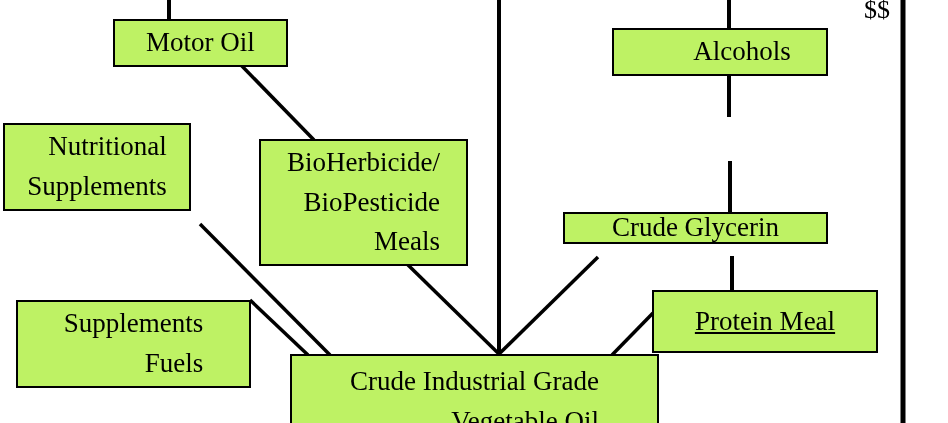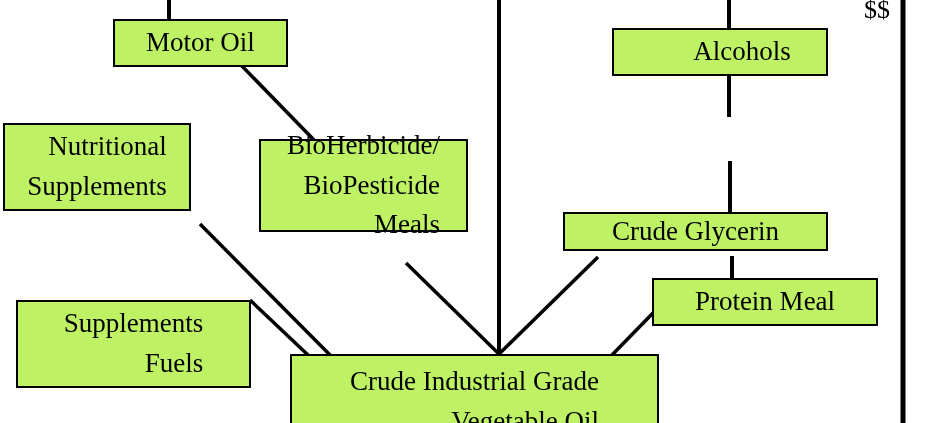--- a/index.html
+++ b/index.html
@@ -35,23 +35,23 @@
     font-size: 27px;
     line-height: 1.48;
     white-space: pre-line;
     z-index: 2;
   }
   
   #node-motor-oil          { left: 113px; top: 19px;  width: 175px; height: 48px; }
   #node-alcohols           { left: 612px; top: 28px;  width: 216px; height: 48px; padding-left: 44px; }
   #node-usp-tech-glycerin  { left: 563px; top: 115px; width: 281px; height: 48px; }
   #node-nutritional        { left: 3px;   top: 123px; width: 188px; height: 88px; }
-  #node-bioherbicide       { left: 259px; top: 139px; width: 209px; height: 93px; }
-  #node-crude-glycerin     { left: 563px; top: 212px; width: 265px; height: 39px; }
-  #node-protein-meal       { left: 652px; top: 278px; width: 226px; height: 48px; }
+  #node-bioherbicide       { left: 259px; top: 139px; width: 209px; height: 127px; }
+  #node-crude-glycerin     { left: 563px; top: 212px; width: 265px; height: 32px; }
+  #node-protein-meal       { left: 652px; top: 290px; width: 226px; height: 63px; text-decoration: underline; }
   #node-oxygenated-fuels   { left: 16px;  top: 300px; width: 235px; height: 88px; }
   #node-crude-veg-oil      { left: 290px; top: 354px; width: 369px; height: 100px;
                              align-items: flex-start; padding-top: 6px; }
   .money-label {
     position: absolute;
     left: 864px;
     top: -5px;
     font-size: 26px;
     z-index: 2;
   }

